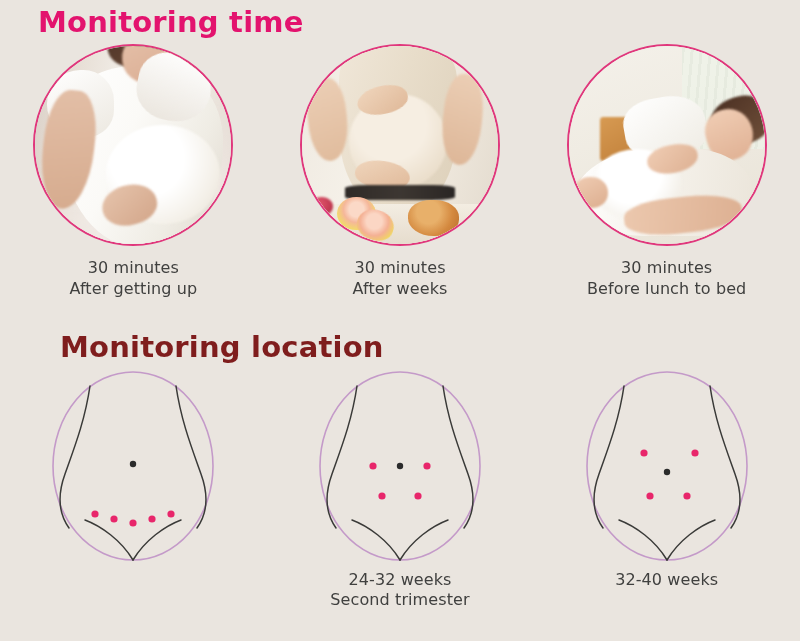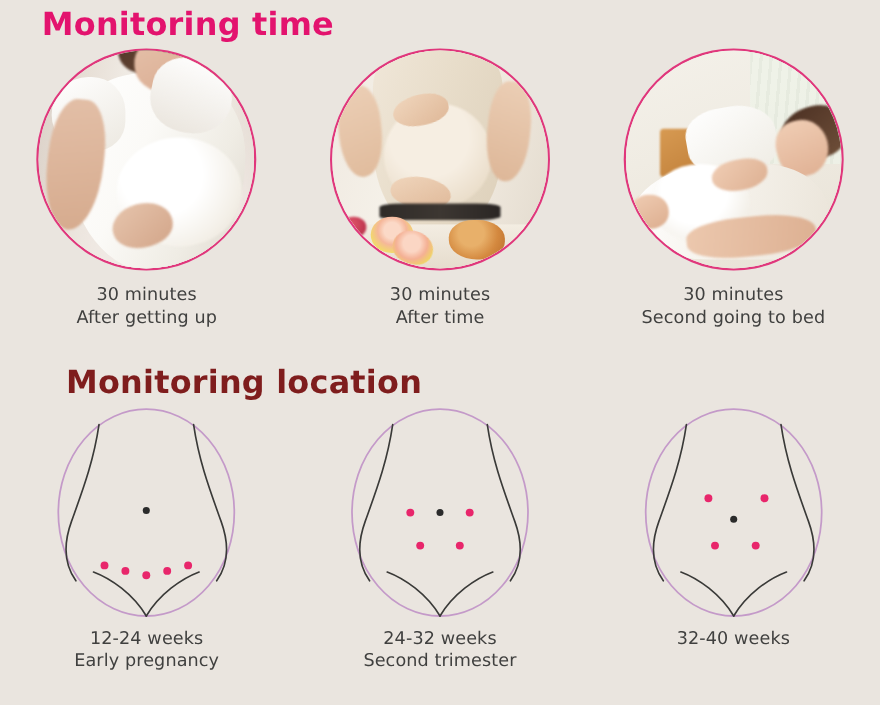--- a/index.html
+++ b/index.html
@@ -228,21 +228,21 @@
           <div class="ph2-waistband"></div>
           <div class="ph2-table"></div>
           <div class="ph2-grape"></div>
           <div class="ph2-cit1"></div>
           <div class="ph2-cit2"></div>
           <div class="ph2-bread"></div>
         </div>
       </div>
       <div class="caption" style="color: rgb(64, 64, 63);">
         <span class="l1">30 minutes</span>
-        <span class="l2">After time</span>
+        <span class="l2">After weeks</span>
       </div>
     </div>
 
     <div class="cell">
       <div class="photo-circle" style="border-color: rgb(224, 55, 124);">
         <div class="photo-inner">
           <div class="ph3-bg"></div>
           <div class="ph3-wallpanel"></div>
           <div class="ph3-headboard"></div>
           <div class="ph3-pillow"></div>
@@ -250,21 +250,21 @@
           <div class="ph3-face"></div>
           <div class="ph3-body"></div>
           <div class="ph3-belly"></div>
           <div class="ph3-armU"></div>
           <div class="ph3-armL"></div>
           <div class="ph3-hand"></div>
         </div>
       </div>
       <div class="caption" style="color: rgb(64, 64, 63);">
         <span class="l1">30 minutes</span>
-        <span class="l2">Second going to bed</span>
+        <span class="l2">Before lunch to bed</span>
       </div>
     </div>
   </div>
 
   <div class="section-title" id="title-location" style="color: #7f1d1d; margin-left: 22px;">Monitoring location</div>
 
   <div class="row" id="row-location">
 
     <div class="cell">
       <svg class="body-diagram" viewBox="0 0 196 196">
@@ -275,24 +275,20 @@
         <path class="torso" d="M146 152 C130 158, 110 172, 98 192" fill="none" stroke="#3a3a38" stroke-width="1.5" stroke-linecap="round"></path>
         <g class="dots">
             <circle cx="60" cy="146" r="3.6" fill="#e8266b"></circle>
             <circle cx="79" cy="151" r="3.6" fill="#e8266b"></circle>
             <circle cx="98" cy="155" r="3.6" fill="#e8266b"></circle>
             <circle cx="117" cy="151" r="3.6" fill="#e8266b"></circle>
             <circle cx="136" cy="146" r="3.6" fill="#e8266b"></circle>
           </g>
         <circle class="navel" r="3.2" cx="98" cy="96" fill="#2b2b2b"></circle>
       </svg>
-      <div class="caption loc-caption" style="color: rgb(64, 64, 63);">
-        <span class="l1">12-24 weeks</span>
-        <span class="l2">Early pregnancy</span>
-      </div>
     </div>
 
     <div class="cell">
       <svg class="body-diagram" viewBox="0 0 196 196">
         <ellipse class="ring" cx="98" cy="98" rx="80" ry="94" fill="none" stroke="#c49ac9" stroke-width="1.6"></ellipse>
         <path class="torso" d="M55 18 C50 52, 40 78, 30 106 C22 128, 24 146, 34 160" fill="none" stroke="#3a3a38" stroke-width="1.5" stroke-linecap="round"></path>
         <path class="torso" d="M141 18 C146 52, 156 78, 166 106 C174 128, 172 146, 162 160" fill="none" stroke="#3a3a38" stroke-width="1.5" stroke-linecap="round"></path>
         <path class="torso" d="M50 152 C66 158, 86 172, 98 192" fill="none" stroke="#3a3a38" stroke-width="1.5" stroke-linecap="round"></path>
         <path class="torso" d="M146 152 C130 158, 110 172, 98 192" fill="none" stroke="#3a3a38" stroke-width="1.5" stroke-linecap="round"></path>
         <g class="dots">

